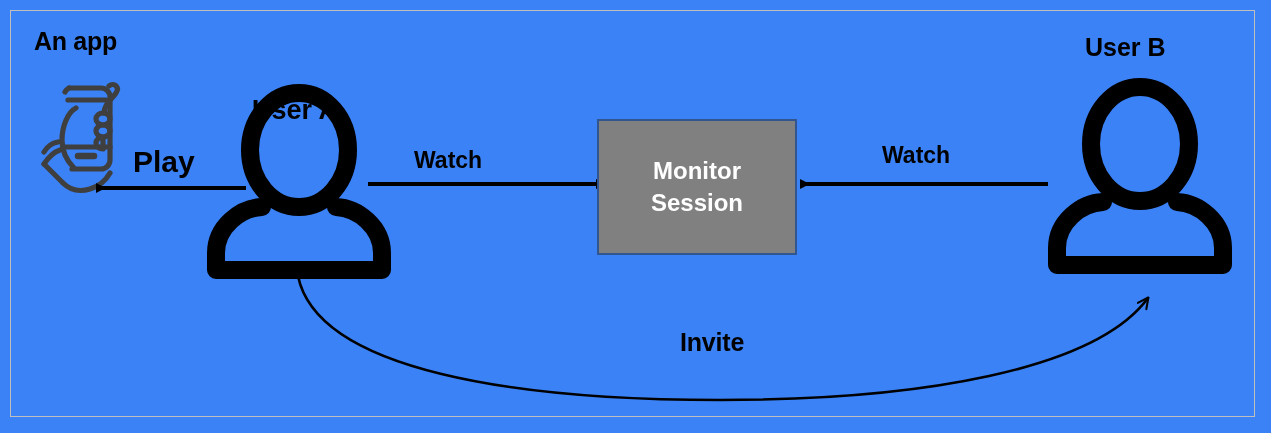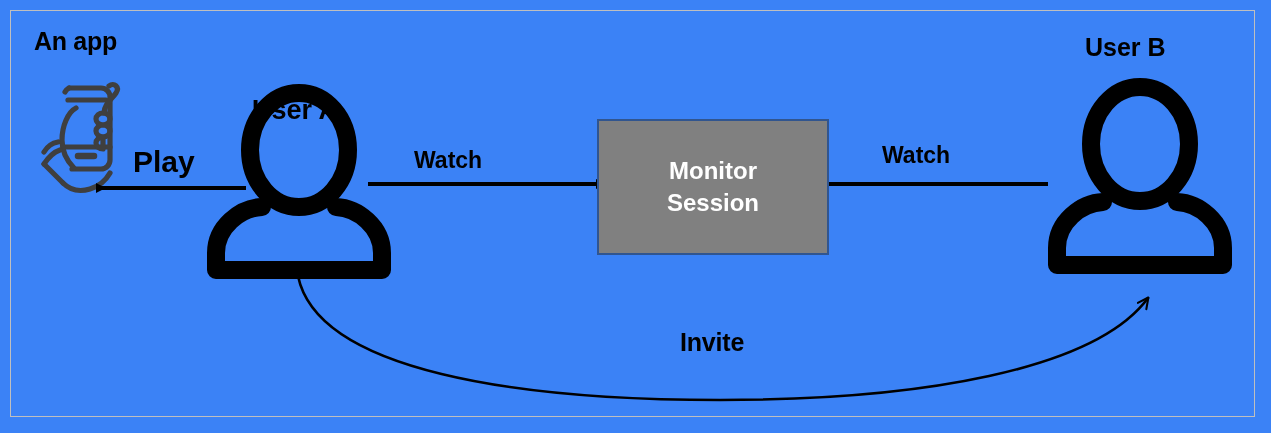--- a/index.html
+++ b/index.html
@@ -84,21 +84,21 @@
     top: 328px;
     font-size: 25px;
     font-weight: bold;
     letter-spacing: -0.2px;
     text-align: right;
   }
   #monitor-session-box {
     position: absolute;
     left: 597px;
     top: 119px;
-    width: 232px;
+    width: 200px;
     height: 136px;
     background: #808080;
     border: 2px solid #31558F;
     box-sizing: border-box;
     display: flex;
     flex-direction: column;
     align-items: center;
     justify-content: center;
   }
   #monitor-session-box .box-line {

